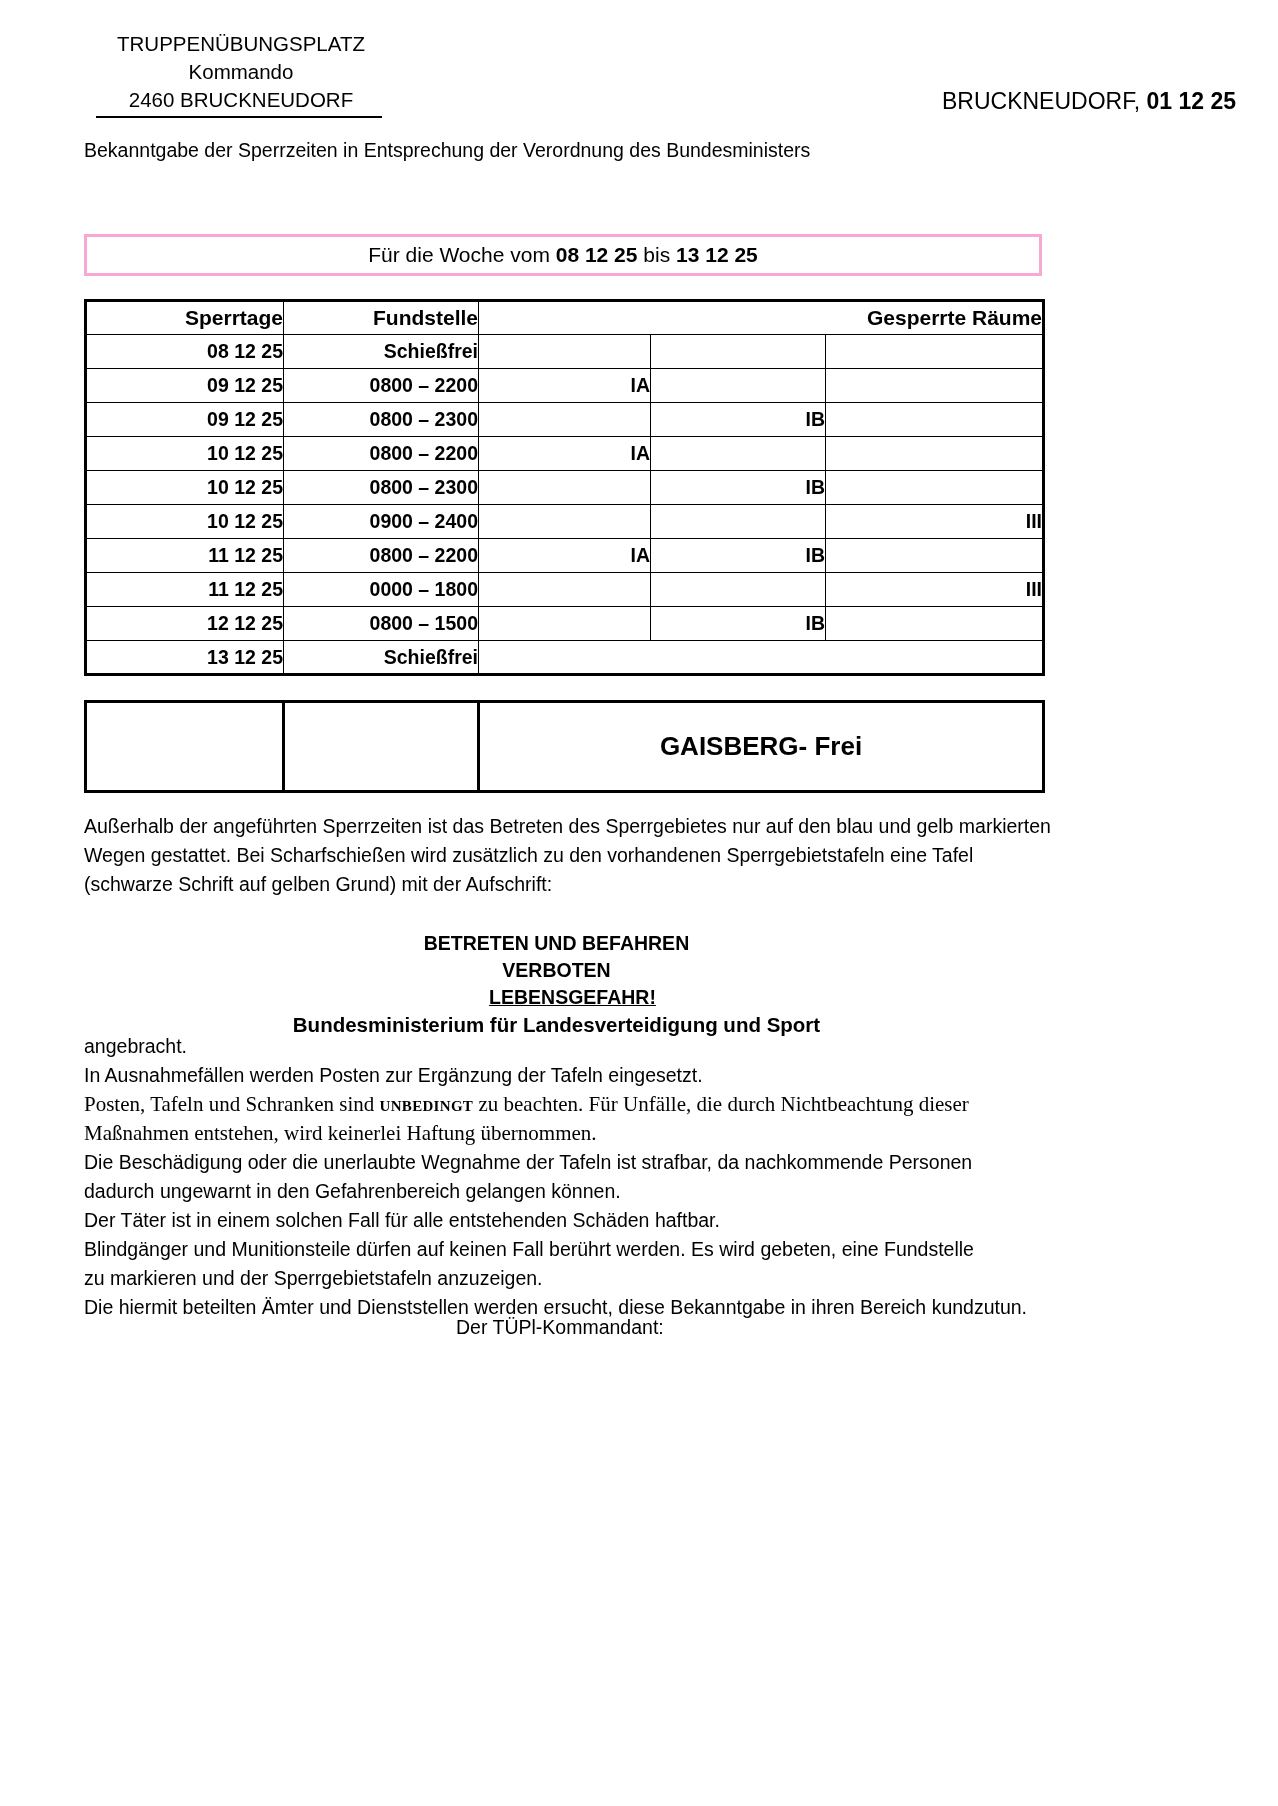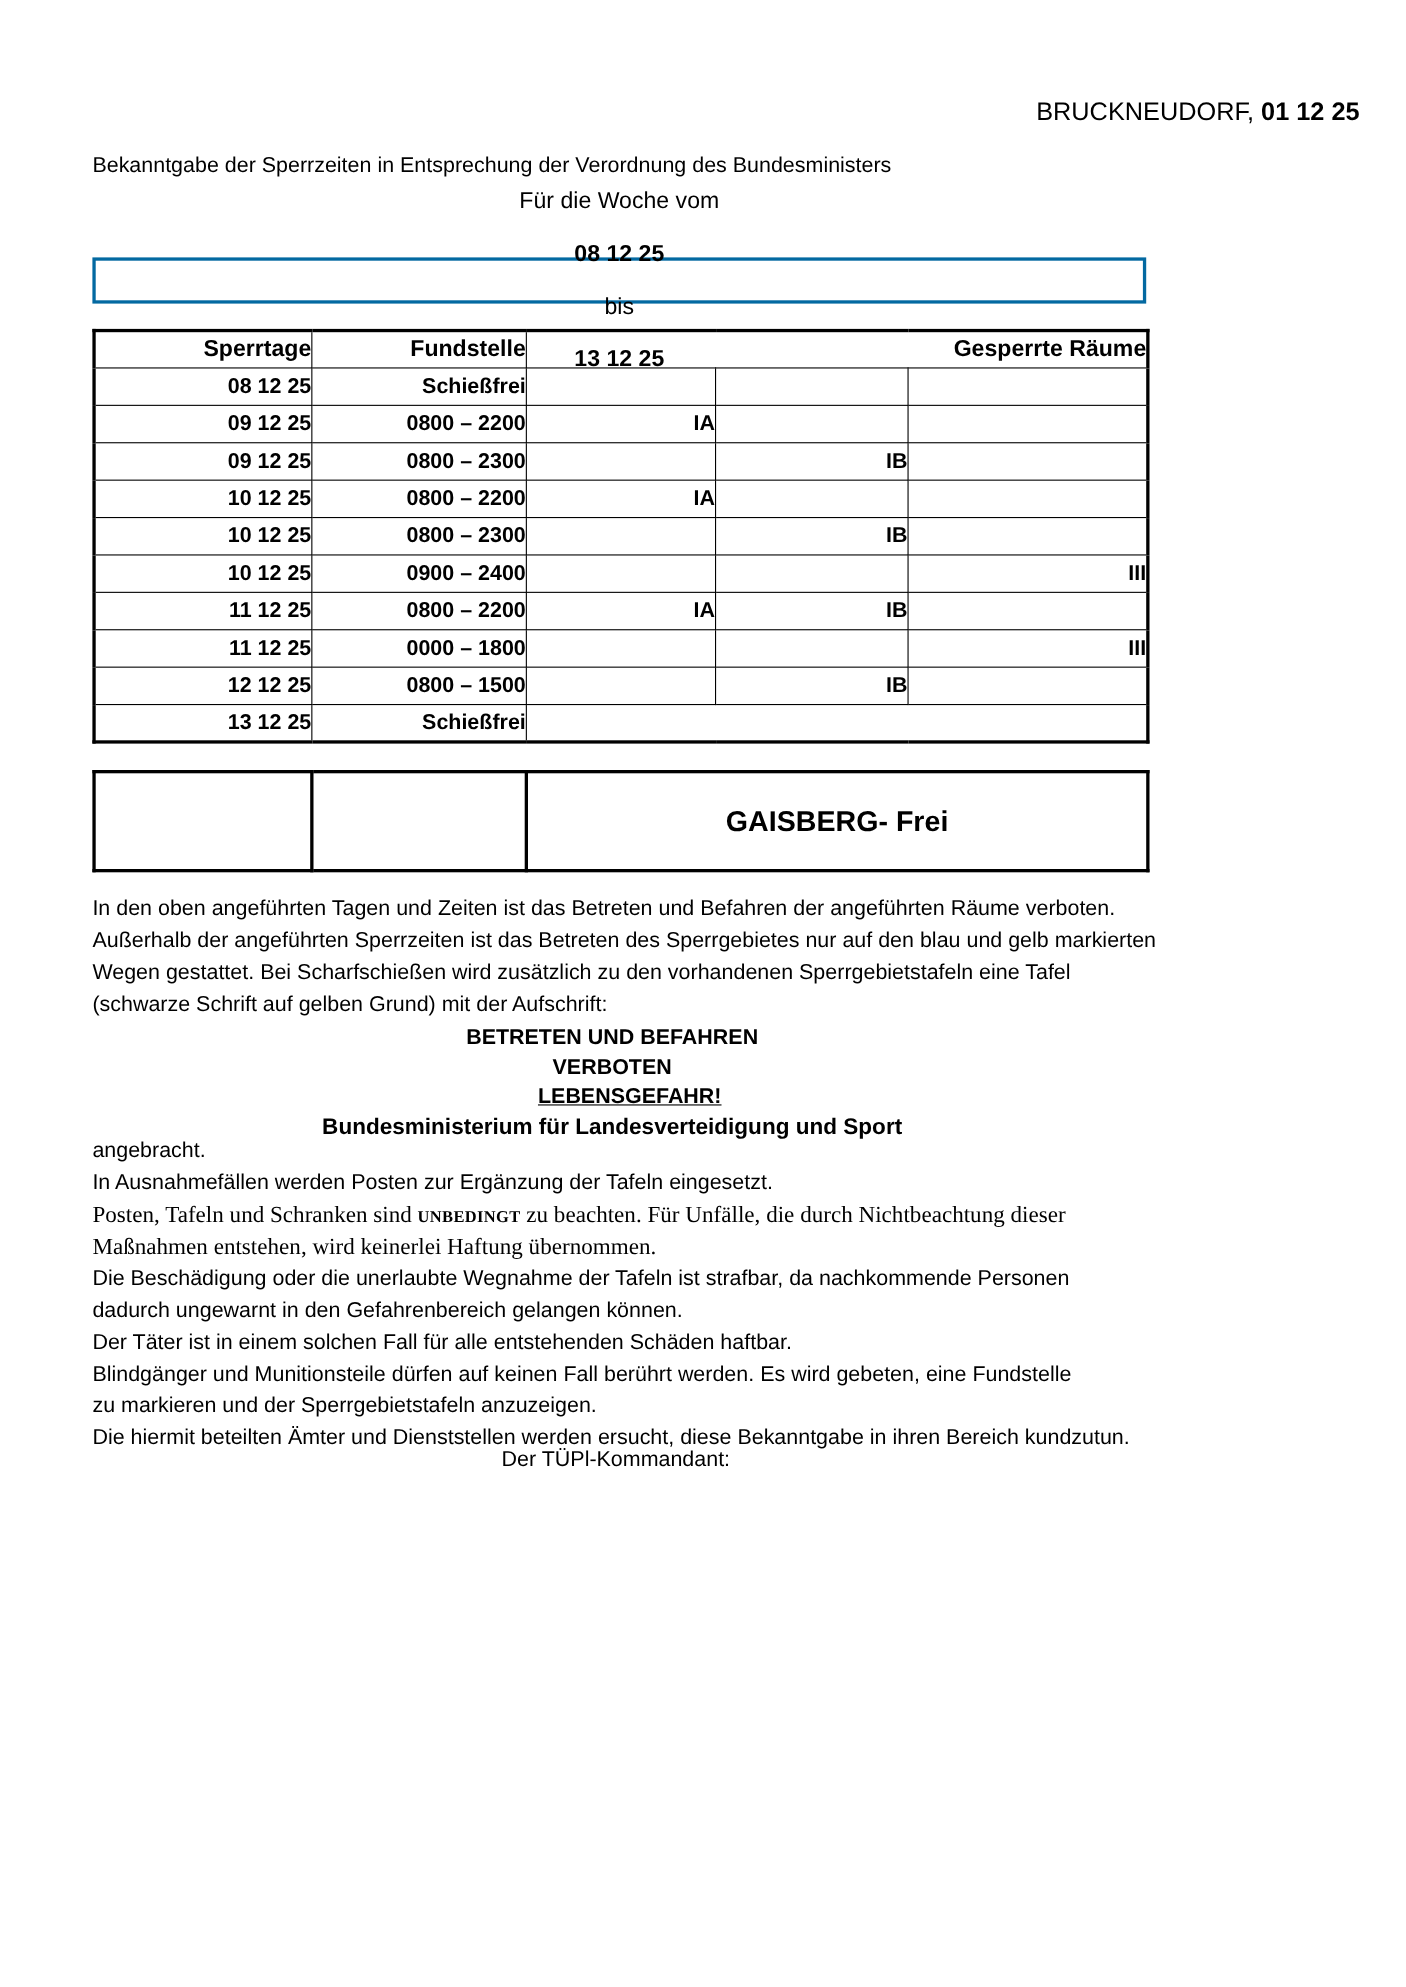--- a/index.html
+++ b/index.html
@@ -66,27 +66,26 @@
     line-height: 30px;
   }
 
   
   .week-box {
     position: absolute;
     left: 84px;
     top: 234px;
     width: 958px;
     height: 42px;
-    border: 3px solid #0369a1;
+    border: 3px solid #f9a8d4;
     box-sizing: border-box;
     display: flex;
     align-items: center;
     justify-content: center;
     font-size: 21px;
-    flex-direction: column;
   }
   .week-box .bold { font-weight: bold; }
 
   
   .sched {
     position: absolute;
     left: 84px;
     top: 299px;
     width: 958px;
     border-collapse: collapse;
@@ -180,20 +179,26 @@
     top: 1316px;
     font-size: 19.5px;
   }
 </style>
 </head>
 <body>
 
 <div class="page">
 
   <div class="header">
+    <div class="header-left">
+      <div>TRUPPENÜBUNGSPLATZ</div>
+      <div>Kommando</div>
+      <div>2460 BRUCKNEUDORF</div>
+      <div class="rule"></div>
+    </div>
     <div class="header-right">
       <span>BRUCKNEUDORF,</span>
       <span class="bold">01 12 25</span>
     </div>
   </div>
 
   <div class="intro">
     <div>Bekanntgabe der Sperrzeiten in Entsprechung der Verordnung des Bundesministers</div>
   </div>
 
@@ -292,21 +297,20 @@
     <tbody>
         <tr>
       <td style="width:198px"></td>
       <td style="width:195px"></td>
       <td style="width:565px">GAISBERG- Frei</td>
     </tr>
   </tbody>
     </table>
 
   <div class="body-text">
-    <div>In den oben angeführten Tagen und Zeiten ist das Betreten und Befahren der angeführten Räume verboten.</div>
     <div>Außerhalb der angeführten Sperrzeiten ist das Betreten des Sperrgebietes nur auf den blau und gelb markierten</div>
     <div>Wegen gestattet. Bei Scharfschießen wird zusätzlich zu den vorhandenen Sperrgebietstafeln eine Tafel</div>
     <div>(schwarze Schrift auf gelben Grund) mit der Aufschrift:</div>
   </div>
 
   <div class="warn-block">
     <div>BETRETEN UND BEFAHREN</div>
     <div>VERBOTEN</div>
     <div class="underline">LEBENSGEFAHR!</div>
     <div class="l4">Bundesministerium für Landesverteidigung und Sport</div>

